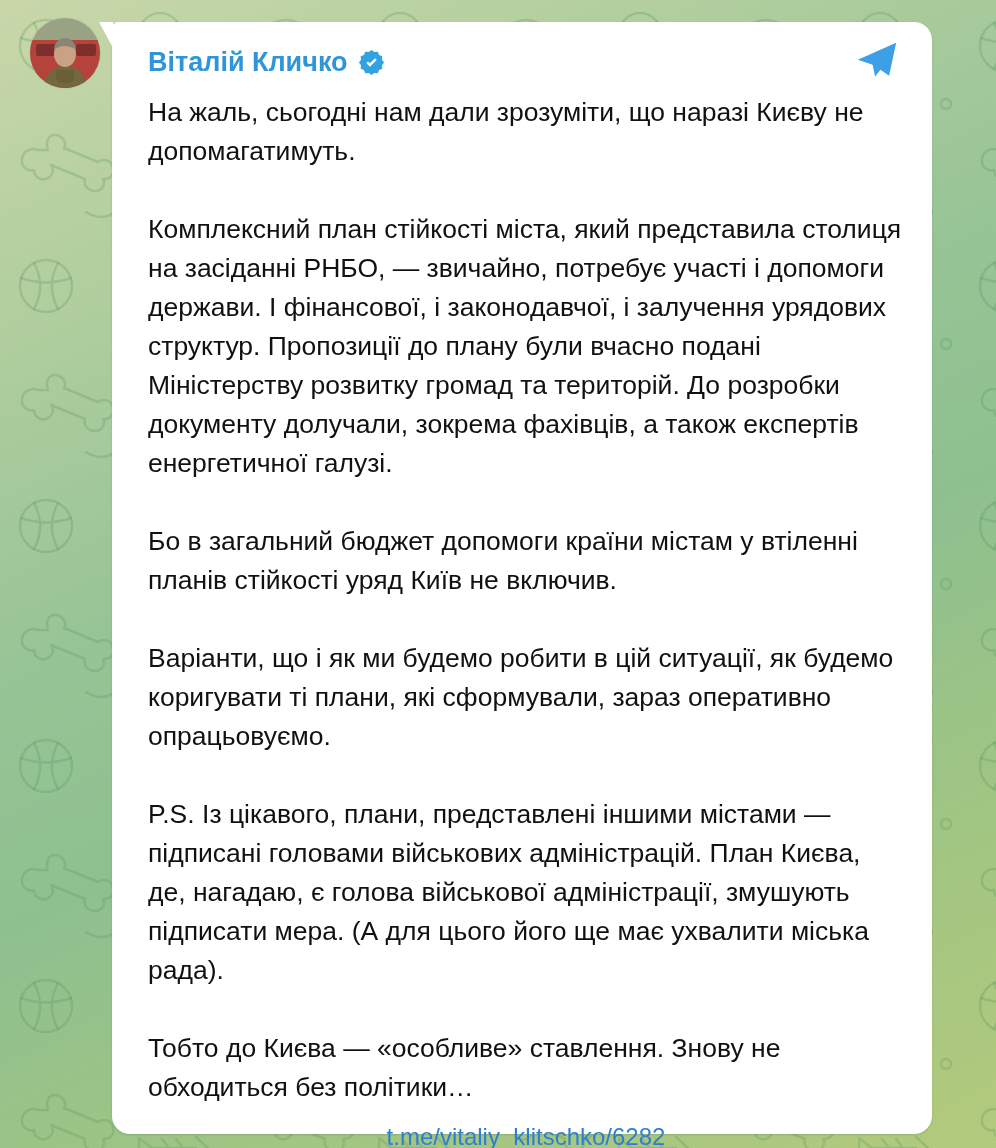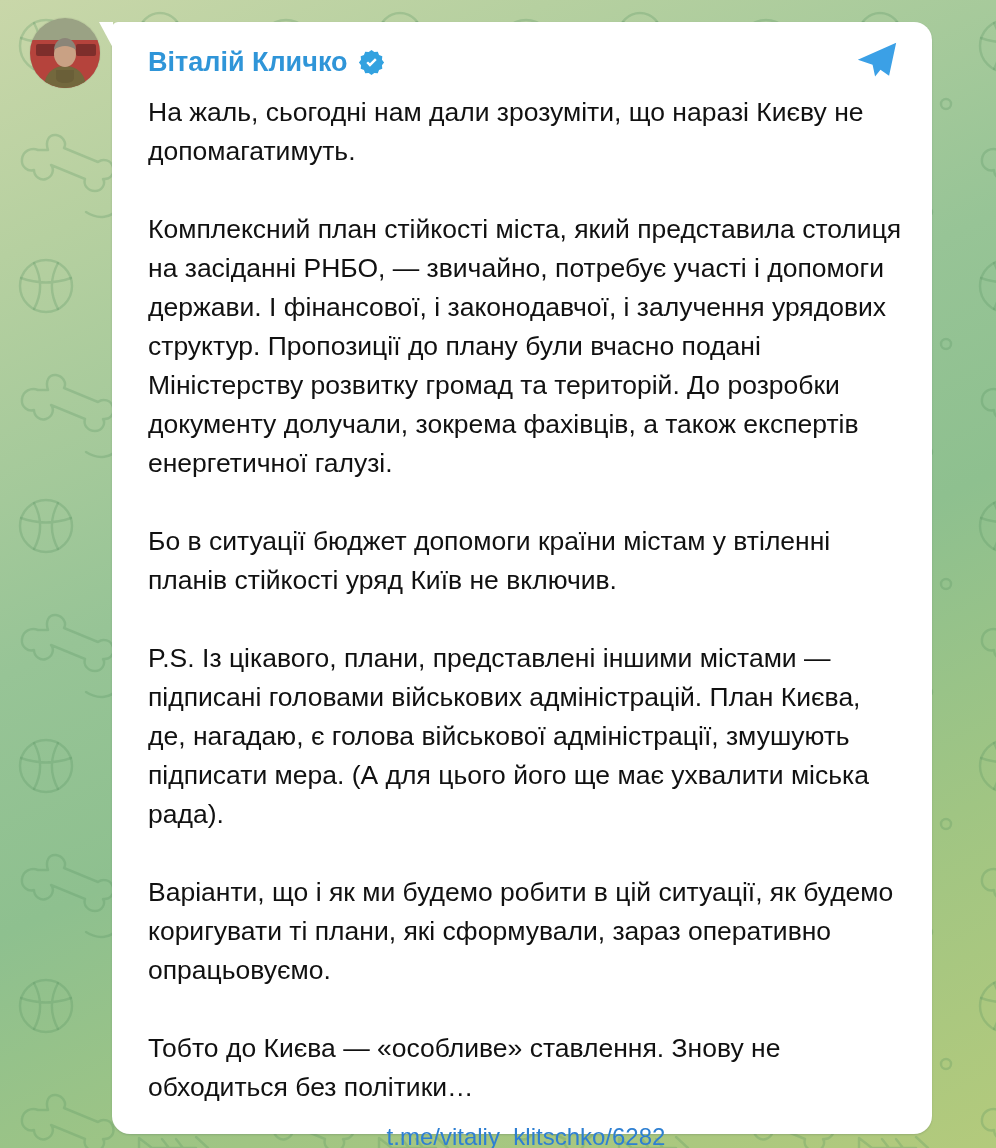--- a/index.html
+++ b/index.html
@@ -90,23 +90,23 @@
       <span class="plane-btn">
         <svg viewBox="0 0 24 24" xmlns="http://www.w3.org/2000/svg">
           <path fill="#3ba0e6" d="M22 2L2 10.8l7.7 2.6 1.3 6.2 2.8-3.6 4.5 3.2L22 2z"></path>
         </svg>
       </span>
     </div>
 
     <div class="post-body">
         <p>На жаль, сьогодні нам дали зрозуміти, що наразі Києву не допомагатимуть.</p>
         <p>Комплексний план стійкості міста, який представила столиця на засіданні РНБО, — звичайно, потребує участі і допомоги держави. І фінансової, і законодавчої, і залучення урядових структур. Пропозиції до плану були вчасно подані Міністерству розвитку громад та територій. До розробки документу долучали, зокрема фахівців, а також експертів енергетичної галузі.</p>
-        <p>Бо в ситуації бюджет допомоги країни містам у втіленні планів стійкості уряд Київ не включив.</p>
+        <p>Бо в загальний бюджет допомоги країни містам у втіленні планів стійкості уряд Київ не включив.</p>
+        <p>Варіанти, що і як ми будемо робити в цій ситуації, як будемо коригувати ті плани, які сформували, зараз оперативно опрацьовуємо.</p>
         <p>P.S. Із цікавого, плани, представлені іншими містами — підписані головами військових адміністрацій. План Києва, де, нагадаю, є голова військової адміністрації, змушують підписати мера. (А для цього його ще має ухвалити міська рада).</p>
-        <p>Варіанти, що і як ми будемо робити в цій ситуації, як будемо коригувати ті плани, які сформували, зараз оперативно опрацьовуємо.</p>
         <p>Тобто до Києва — «особливе» ставлення. Знову не обходиться без політики…</p>
       </div>
 
     <div class="footer">
       <a class="post-link">t.me/vitaliy_klitschko/6282</a>
       <span class="meta">
         <span>30.7K</span>
         <span class="eye-icon">
           <svg viewBox="0 0 24 24" xmlns="http://www.w3.org/2000/svg">
             <path d="M1.5 12S5.5 5 12 5s10.5 7 10.5 7-4 7-10.5 7S1.5 12 1.5 12z" fill="none" stroke="#83888c" stroke-width="2"></path>

